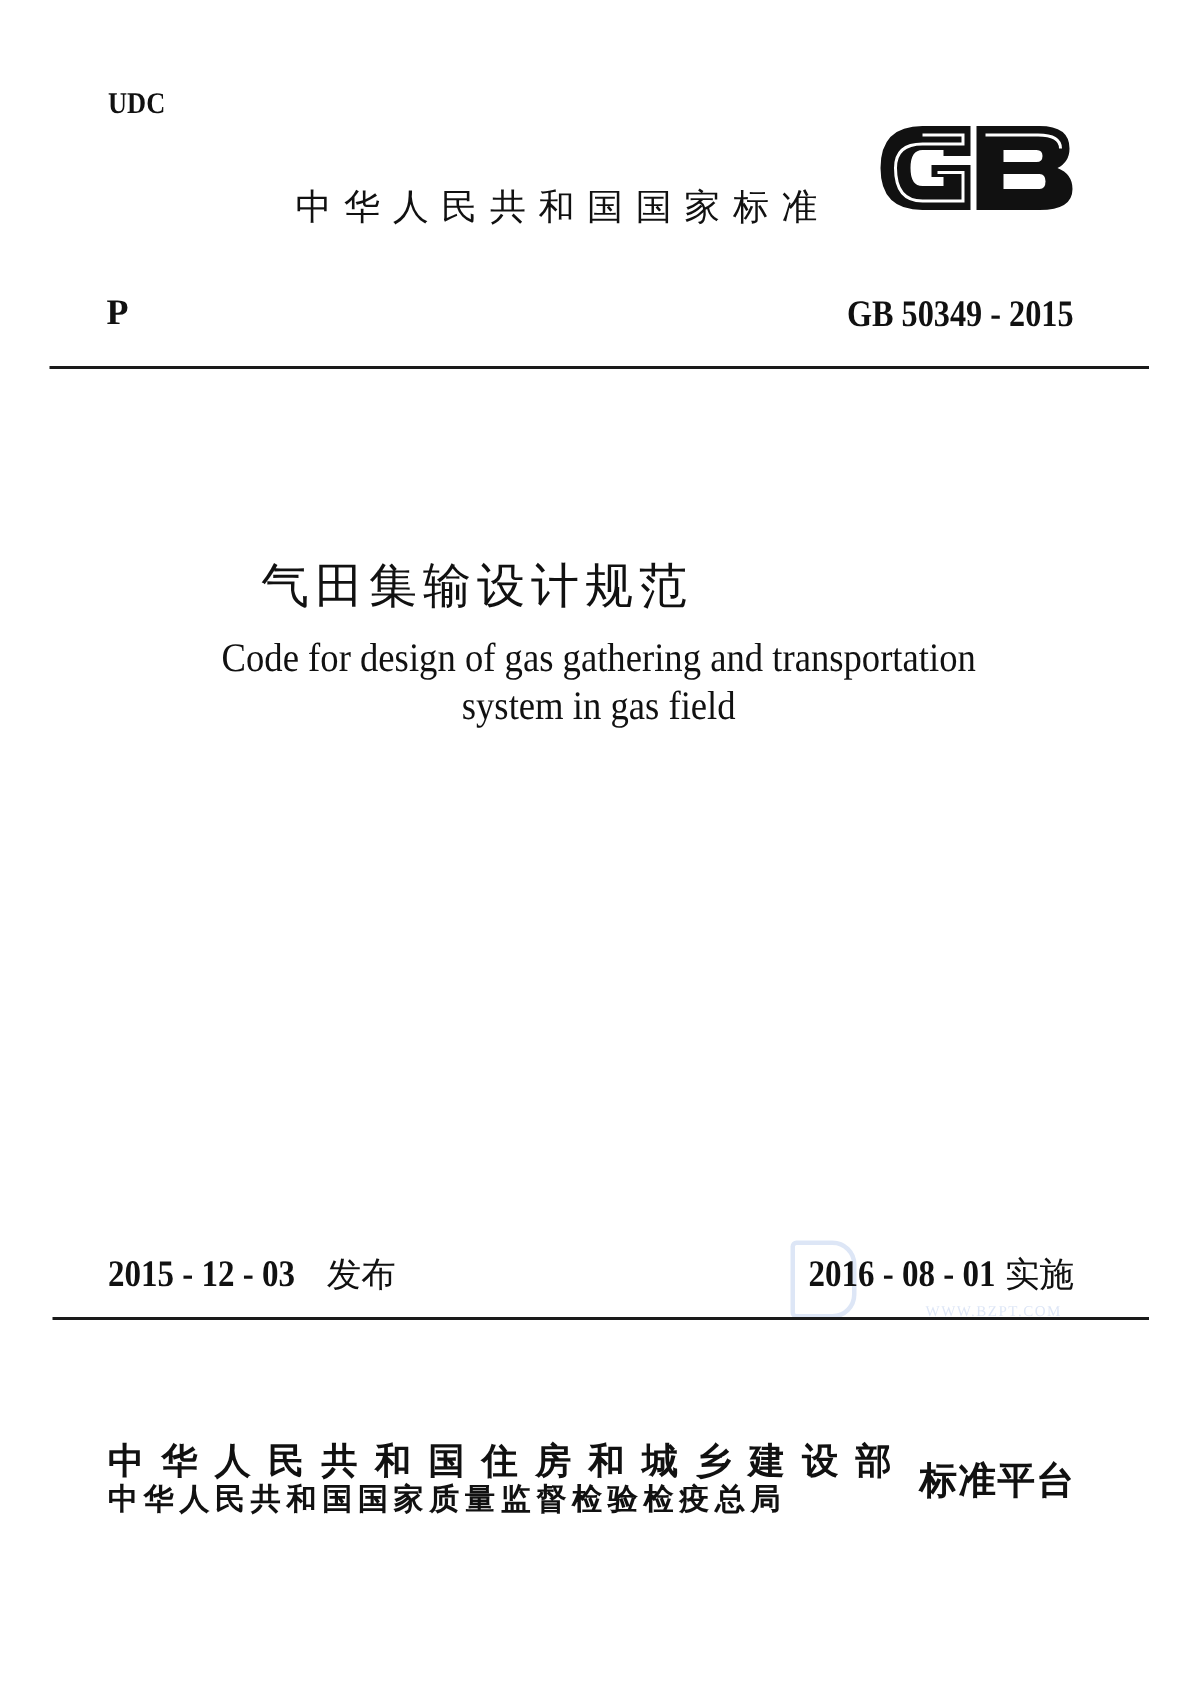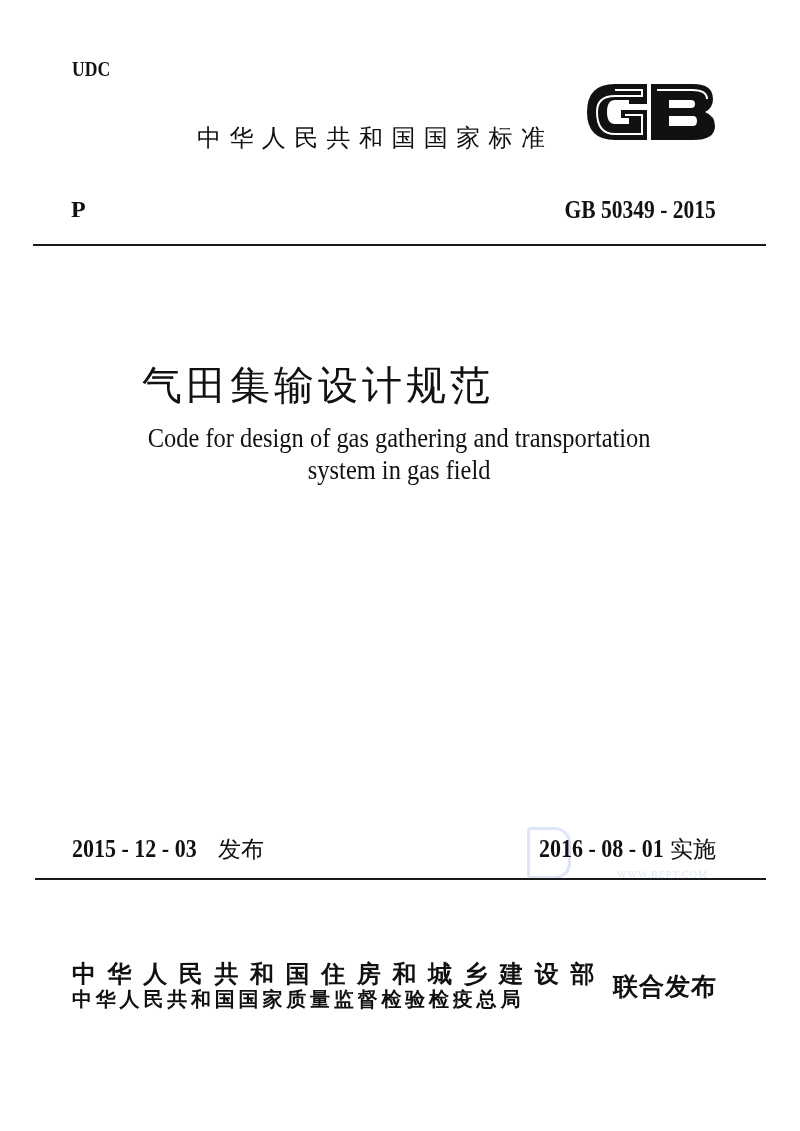--- a/index.html
+++ b/index.html
@@ -10,21 +10,21 @@
     .sans { font-family: "DejaVu Sans", "Liberation Sans", sans-serif; }
     .rule { position: absolute; height: 2px; background: #1a1a1a; }
 
     #udc { left: 72px; top: 58px; font-size: 20px; transform: scaleX(0.88); transform-origin: left top; }
     #std-cn { left: 197px; top: 122px; font-size: 24px; letter-spacing: 8.4px; }
     #gb-logo { left: 585px; top: 82px; width: 132px; height: 60px; }
     #cat-p { left: 71px; top: 196px; font-size: 24px; }
     #std-no { right: 84px; top: 196px; font-size: 25px; transform: scaleX(0.86); transform-origin: right top; }
     #rule-top { left: 33px; width: 733px; top: 244px; }
 
-    #title-cn { left: 0; width: 636px; text-align: center; top: 358px; font-size: 40px; letter-spacing: 4px; }
+    #title-cn { left: 0; width: 636px; text-align: center; top: 369px; font-size: 32px; letter-spacing: 4px; }
     #title-en-1 { left: 0; width: 800px; text-align: center; top: 423px; font-size: 27px; transform: scaleX(0.905); transform-origin: 391px 0; }
     #title-en-2 { left: 0; width: 800px; text-align: center; top: 455px; font-size: 27px; transform: scaleX(0.905); transform-origin: 391px 0; }
 
     #watermark { left: 527px; top: 827px; width: 200px; height: 56px; opacity: 0.35; }
     #wm-box { position: absolute; left: 0; top: 0; width: 44px; height: 52px; border: 3px solid #9fb8e6; border-radius: 4px 16px 16px 4px; box-sizing: border-box; }
     #wm-text { position: absolute; left: 52px; top: 4px; font-size: 24px; color: #9fb8e6; letter-spacing: 6px; }
     #wm-url { position: absolute; left: 68px; top: 42px; font-size: 10px; color: #9fb8e6; letter-spacing: 1px; margin-left: 22px; }
 
     #issue-date { left: 72px; top: 834px; font-size: 25px; text-align: center; }
     #issue-date .num { display: inline-block; transform: scaleX(0.88); transform-origin: left center; }
@@ -81,15 +81,15 @@
 
   <div id="impl-date" class="abs serif-b">
     <span class="num" style="display:inline-block;transform:scaleX(0.88);transform-origin:right center;margin-right:-4px;">2016 - 08 - 01</span>
     <span class="cn-label" style="margin-left:4px;">实施</span>
   </div>
 
   <div id="rule-bottom" class="rule"></div>
 
   <div id="issuer-1" class="abs sans">中华人民共和国住房和城乡建设部</div>
   <div id="issuer-2" class="abs sans">中华人民共和国国家质量监督检验检疫总局</div>
-  <div id="joint" class="abs sans">联合发布</div>
+  <div id="joint" class="abs sans">标准平台</div>
 
 </div>
 
 </body></html>

